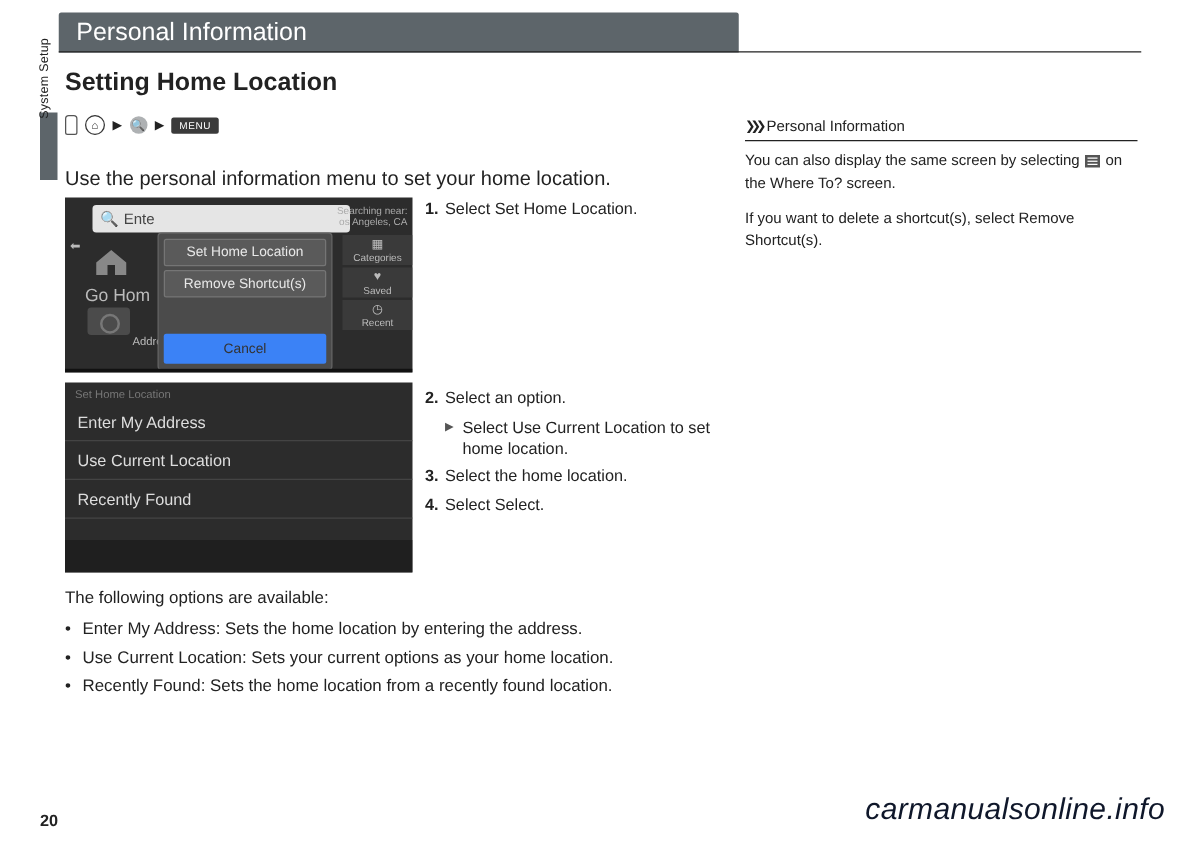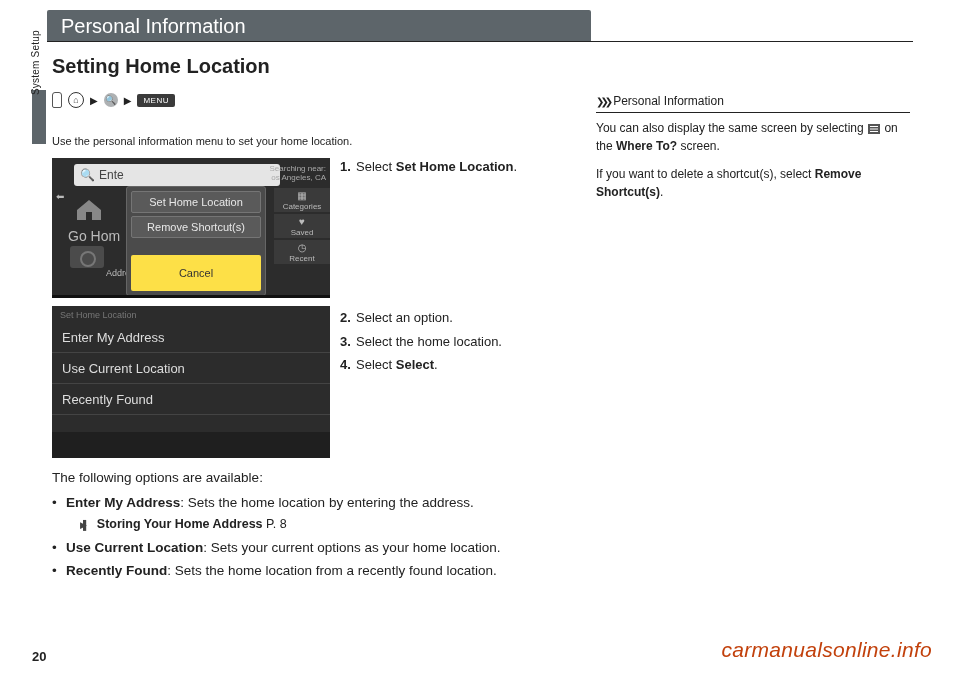--- a/index.html
+++ b/index.html
@@ -98,21 +98,21 @@
     padding: 2px 6px;
     border-radius: 2px;
     letter-spacing: .5px;
   }
   .key-pointer { width: 8px; height: 14px; border: 1px solid #555; border-radius: 3px 3px 2px 2px; }
 
   
   .intro {
     position: absolute;
     left: 52px; top: 135px;
-    font-size: 11px;
+    font-size: 16px;
   }
 
   
   .screenshot1 {
     position: absolute;
     left: 52px; top: 158px; width: 278px; height: 140px;
     background: #2c2c2c;
     color: #d9d9d9;
     font-size: 12px;
     overflow: hidden;
@@ -138,21 +138,21 @@
     background: #4b4b4b; border: 1px solid #666; border-radius: 3px;
     display:flex; flex-direction:column; padding:4px; gap:3px;
   }
   .s1-dialog .opt {
     background: #5a5a5a; color:#e8e8e8; font-size:11px;
     border:1px solid #757575; border-radius:2px; height:20px;
     display:flex; align-items:center; justify-content:center;
   }
   .s1-dialog .spacer{flex:1;}
   .s1-dialog .cancel {
-    background:#fde047; color:#333; height:36px; border-radius:2px;
+    background:#3b82f6; color:#333; height:24px; border-radius:2px;
     display:flex;align-items:center;justify-content:center;font-size:11px;
   }
   .s1-bottombar{position:absolute;left:0;right:0;bottom:0;height:3px;background:#111;}
 
   
   .screenshot2 {
     position: absolute;
     left: 52px; top: 306px; width: 278px; height: 152px;
     background: #2c2c2c;
     color: #ddd;
@@ -213,23 +213,23 @@
   .hamburger:before,.hamburger:after{content:"";position:absolute;left:2px;right:2px;height:1.3px;background:#fff;}
   .hamburger:before{top:2px; box-shadow:0 2.5px 0 #fff;}
   .hamburger:after{bottom:2px;}
   .info-col .ref { margin: 2px 0 10px 14px; font-size:12px;}
   .info-col .ref:before{content:"▶▌"; font-size:9px; letter-spacing:-4px; margin-right:8px; color:#444;}
 
   
   .pagenum { position:absolute; left:32px; bottom:14px; font-size:13px; font-weight:700;}
 
   
-  .watermark { position:absolute; right:28px; bottom:16px; font-size:21px; color:#c2410c; font-style:italic; letter-spacing:.3px;}
-
-  b,strong{font-weight:700;}
+  .watermark { position:absolute; right:28px; bottom:16px; font-size:24px; color:#0f172a; font-style:italic; letter-spacing:.3px;}
+
+  b,strong{font-weight:400;}
 </style>
 </head>
 <body>
 <div class="page">
 
   <div class="header-bar">Personal Information</div>
   <div class="header-rule"></div>
 
   <div class="side-tab-block"></div>
   <div class="side-tab">System Setup</div>
@@ -299,37 +299,37 @@
     <div class="s2-row">Use Current Location</div>
     <div class="s2-row">Recently Found</div>
     <div class="s2-bottom"></div>
   </div>
 
   <div class="steps2">
     <div class="step">
       <span class="num">2.</span>
       <span>Select an option.</span>
     </div>
+    <div class="substep">
+      <span>Select </span><b>Use Current Location</b><span> to set home location.</span>
+    </div>
     <div class="step">
       <span class="num">3.</span>
       <span>Select the home location.</span>
     </div>
     <div class="step">
       <span class="num">4.</span>
       <span>Select </span><b>Select</b><span>.</span>
     </div>
   </div>
 
   <div class="options-intro">The following options are available:</div>
   <div class="bullets">
     <div class="b">
       <b>Enter My Address</b><span>: Sets the home location by entering the address.</span>
-    </div>
-    <div class="ref">
-      <b>Storing Your Home Address</b><span> P. 8</span>
     </div>
     <div class="b">
       <b>Use Current Location</b><span>: Sets your current options as your home location.</span>
     </div>
     <div class="b">
       <b>Recently Found</b><span>: Sets the home location from a recently found location.</span>
     </div>
   </div>
 
   <div class="info-col">

